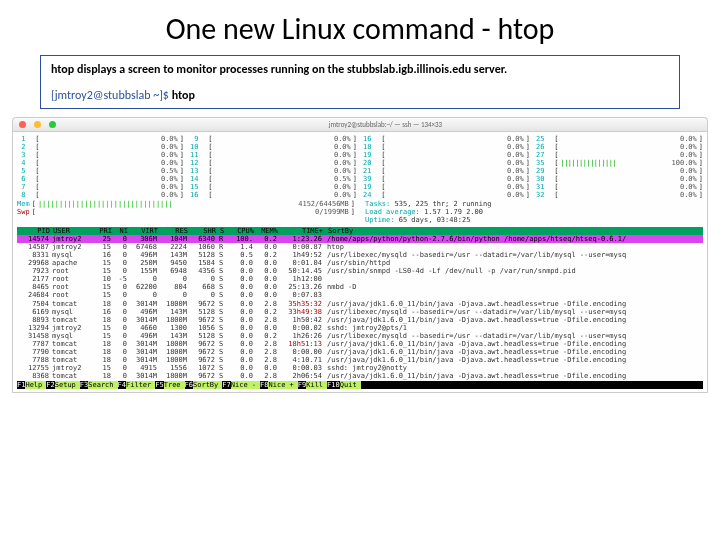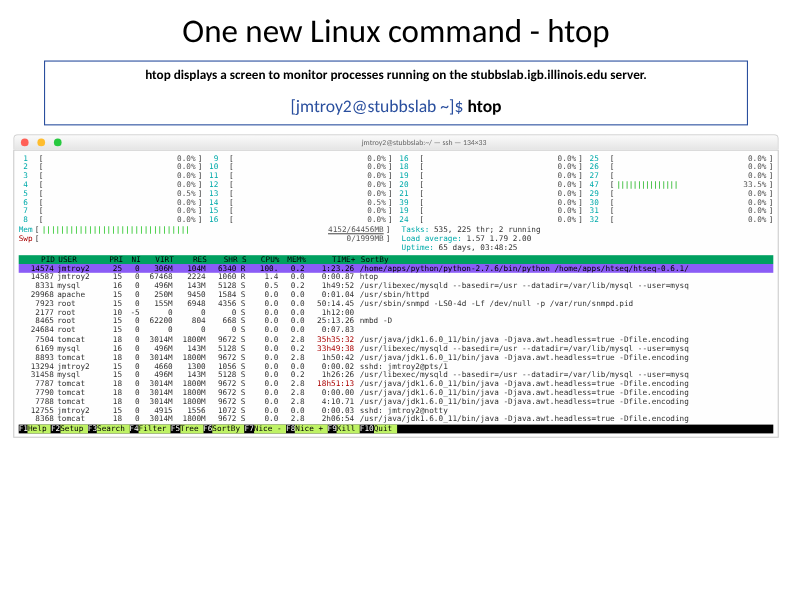--- a/index.html
+++ b/index.html
@@ -1,21 +1,21 @@
 <!DOCTYPE html>
 <html><head>
 <meta charset="utf-8">
 <style>
   * { margin: 0; padding: 0; box-sizing: border-box; }
   body { font-family: Calibri, Arial, sans-serif; background: #fff; width: 720px; height: 540px; overflow: hidden; }
   .slide { padding: 10px 40px 0 40px; }
   .title { font-size: 30px; font-weight: 400; color: #000; text-align: center; margin-bottom: 8px; }
-  .box { border: 1.5px solid #2a4f9e; padding: 6px 10px; margin-bottom: 8px; text-align: center; }
+  .box { border: 1.5px solid #2a4f9e; padding: 6px 10px; margin-bottom: 8px; }
   .desc { font-size: 12px; font-weight: 700; color: #000; line-height: 1.3; }
-  .prompt { font-size: 16px; font-weight: 400; color: #2a4f9e; margin-top: 10px; }
+  .prompt { font-size: 12px; font-weight: 400; color: #2a4f9e; margin-top: 10px; }
   .prompt .cmd { font-weight: 700; color: #000; }
   .terminal-wrap { margin: 0 12px; }
   .mac-bar { height: 14px; background: linear-gradient(#fafafa,#e5e5e5); border-top-left-radius:4px; border-top-right-radius:4px; display:flex; align-items:center; gap:8px; padding-left:6px; border:1px solid #ccc; border-bottom:none;}
   .circ { width:7px; height:7px; border-radius:50%; }
   .c-r { background:#ff5f56; } .c-y { background:#ffbd2e; } .c-g { background:#27c93f; }
   .mac-title { font-size:7px; color:#666; margin-left:auto; margin-right:auto; }
   .terminal { background:#fefefe; border:1px solid #ccc; font-family: Menlo, monospace; font-size:7px; line-height:1.15; padding:3px 4px; overflow:hidden;}
   .meters { display:flex; gap:6px; }
   .mcol { width:25%; }
   .mrow { display:flex; gap:2px; white-space:pre;}
@@ -23,21 +23,21 @@
   .bopen, .bclose { color:#333;}
   .bfill { color:#0a0; letter-spacing:-0.5px;}
   .bval { color:#555; }
   .memlbl { color:#0aa;}
   .memfill { color:#0b0; }
   .swlbl { color:#a00;}
   .info { color:#0aa;text-align:right; }
   .infoval { color:#333;}
   .hdr { background:#00a060; color:#000; display:flex; white-space:pre; font-weight:400; padding:0 1px;}
   .procrow { display:flex; white-space:pre; color:#333;}
-  .procrow.hl { background:#8b5cf6; color:#000;}
+  .procrow.hl { background:#d946ef; color:#000;}
   .c-pid { width:32px; text-align:right;}
   .c-user { width:42px; padding-left:3px;}
   .c-pri { width:20px; text-align:right;}
   .c-ni { width:16px; text-align:right;}
   .c-virt { width:30px; text-align:right;}
   .c-res { width:30px; text-align:right;}
   .c-shr { width:28px; text-align:right;}
   .c-s { width:12px; text-align:center;}
   .c-cpu { width:26px; text-align:right;}
   .c-mem { width:24px; text-align:right;}
@@ -97,30 +97,30 @@
           <div class="mrow"><span class="mlabel">20</span><span class="bopen"> [</span><span class="bfill"></span><span class="bval" style="margin-left:auto;">0.0%</span><span class="bclose">]</span></div>
           <div class="mrow"><span class="mlabel">21</span><span class="bopen"> [</span><span class="bfill"></span><span class="bval" style="margin-left:auto;">0.0%</span><span class="bclose">]</span></div>
           <div class="mrow"><span class="mlabel">39</span><span class="bopen"> [</span><span class="bfill"></span><span class="bval" style="margin-left:auto;">0.0%</span><span class="bclose">]</span></div>
           <div class="mrow"><span class="mlabel">19</span><span class="bopen"> [</span><span class="bfill"></span><span class="bval" style="margin-left:auto;">0.0%</span><span class="bclose">]</span></div>
           <div class="mrow"><span class="mlabel">24</span><span class="bopen"> [</span><span class="bfill"></span><span class="bval" style="margin-left:auto;">0.0%</span><span class="bclose">]</span></div>
         </div>
       <div class="mcol" id="cpuR2">
           <div class="mrow"><span class="mlabel">25</span><span class="bopen"> [</span><span class="bfill"></span><span class="bval" style="margin-left:auto;">0.0%</span><span class="bclose">]</span></div>
           <div class="mrow"><span class="mlabel">26</span><span class="bopen"> [</span><span class="bfill"></span><span class="bval" style="margin-left:auto;">0.0%</span><span class="bclose">]</span></div>
           <div class="mrow"><span class="mlabel">27</span><span class="bopen"> [</span><span class="bfill"></span><span class="bval" style="margin-left:auto;">0.0%</span><span class="bclose">]</span></div>
-          <div class="mrow"><span class="mlabel">47</span><span class="bopen"> [</span><span class="bfill">|||||||||||||||</span><span class="bval" style="margin-left:auto;">33.5%</span><span class="bclose">]</span></div>
+          <div class="mrow"><span class="mlabel">35</span><span class="bopen"> [</span><span class="bfill">|||||||||||||||</span><span class="bval" style="margin-left:auto;">100.0%</span><span class="bclose">]</span></div>
           <div class="mrow"><span class="mlabel">29</span><span class="bopen"> [</span><span class="bfill"></span><span class="bval" style="margin-left:auto;">0.0%</span><span class="bclose">]</span></div>
           <div class="mrow"><span class="mlabel">30</span><span class="bopen"> [</span><span class="bfill"></span><span class="bval" style="margin-left:auto;">0.0%</span><span class="bclose">]</span></div>
           <div class="mrow"><span class="mlabel">31</span><span class="bopen"> [</span><span class="bfill"></span><span class="bval" style="margin-left:auto;">0.0%</span><span class="bclose">]</span></div>
           <div class="mrow"><span class="mlabel">32</span><span class="bopen"> [</span><span class="bfill"></span><span class="bval" style="margin-left:auto;">0.0%</span><span class="bclose">]</span></div>
         </div>
     </div>
     <div style="display:flex; gap:10px; margin-top:1px;">
       <div style="width:50%;">
-        <div class="mrow"><span class="memlbl">Mem</span><span class="bopen">[</span><span class="memfill">||||||||||||||||||||||||||||||||</span><span class="bval" style="margin-left:auto;text-decoration:underline;">4152/64456MB</span><span class="bclose">]</span></div>
+        <div class="mrow"><span class="memlbl">Mem</span><span class="bopen">[</span><span class="memfill">||||||||||||||||||||||||||||||||</span><span class="bval" style="margin-left:auto;">4152/64456MB</span><span class="bclose">]</span></div>
         <div class="mrow"><span class="swlbl">Swp</span><span class="bopen">[</span><span class="bval" style="margin-left:auto;">0/1999MB</span><span class="bclose">]</span></div>
       </div>
       <div style="width:50%;">
         <div><span class="info">Tasks: </span><span class="infoval">535, 225 thr; 2 running</span></div>
         <div><span class="info">Load average: </span><span class="infoval">1.57 1.79 2.00</span></div>
         <div><span class="info">Uptime: </span><span class="infoval">65 days, 03:48:25</span></div>
       </div>
     </div>
     <div style="height:3px;"></div>
     <div class="hdr">

